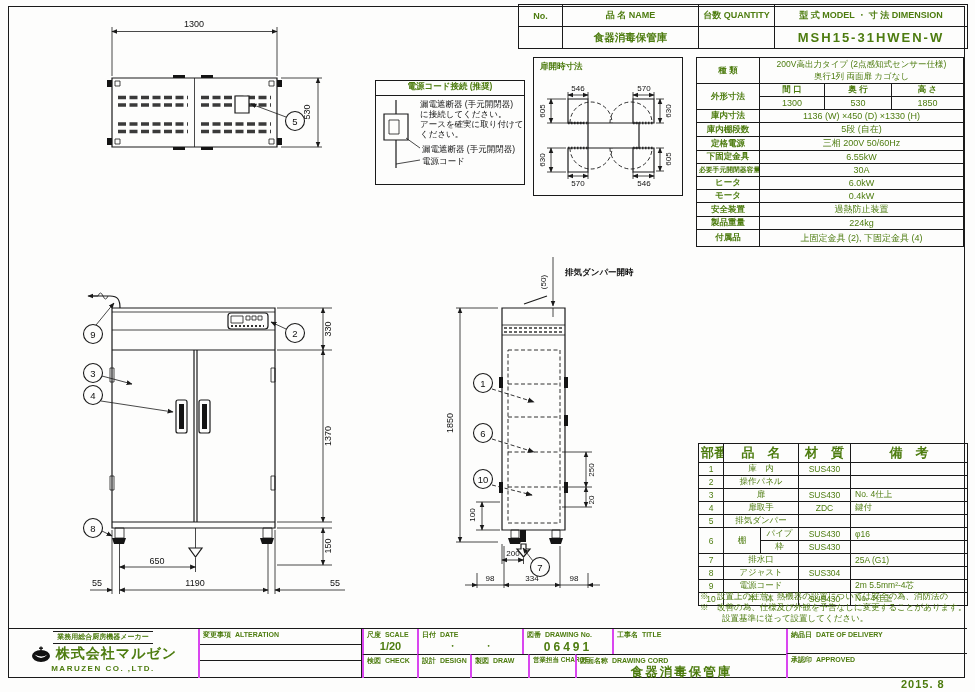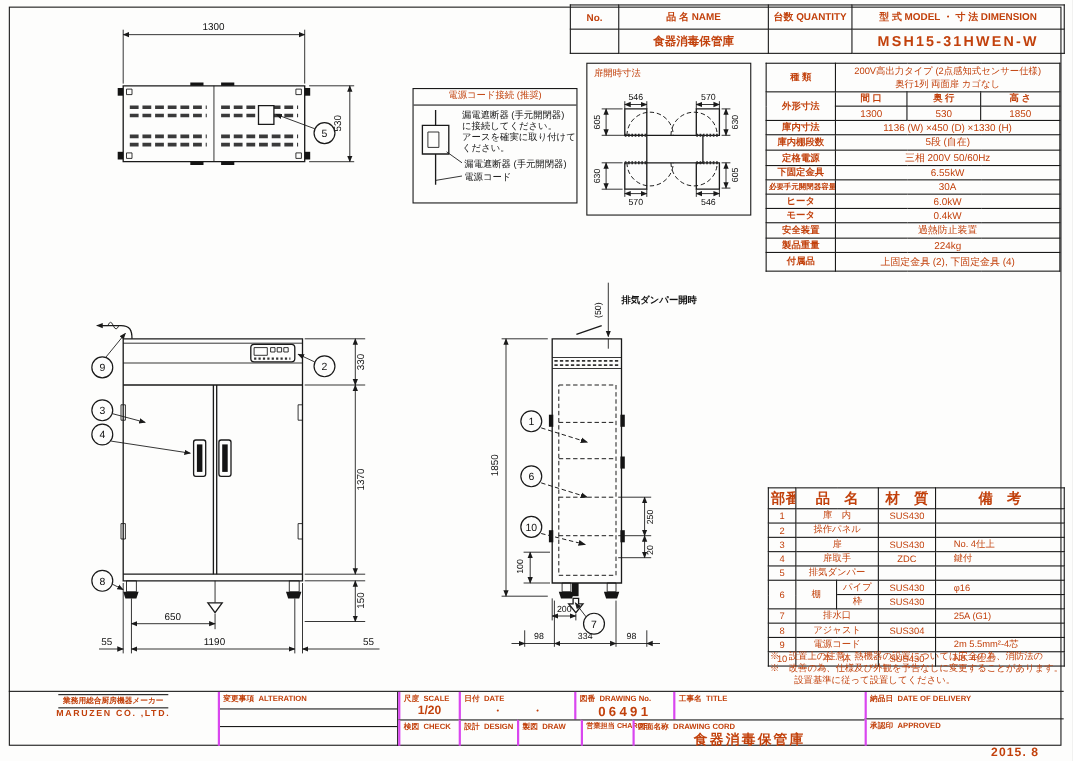--- a/index.html
+++ b/index.html
@@ -1,17 +1,17 @@
 <!DOCTYPE html>
 <html><head>
 <meta charset="utf-8">
 <style>
   html,body{margin:0;padding:0;background:#e8e8e8;}
   .page{position:relative;width:975px;height:692px;background:#fdfdfc;overflow:hidden;
-        font-family:"Liberation Sans", sans-serif;color:#c2410c;}
+        font-family:"Liberation Sans", sans-serif;color:#4d7c0f;}
   .abs{position:absolute;}
   .frame{left:8px;top:6px;width:957px;height:672px;border:1.4px solid #1a1a1a;box-sizing:border-box;}
 
   
   svg{display:block;}
   svg line, svg path, svg rect, svg circle, svg polygon, svg polyline{vector-effect:non-scaling-stroke;}
   .dln{stroke:#1a1a1a;stroke-width:1.2;fill:none;}
   .thin{stroke:#1a1a1a;stroke-width:0.8;fill:none;}
   .dash{stroke:#1a1a1a;stroke-width:0.9;fill:none;stroke-dasharray:4 2.5;}
   .louver{stroke:#3a3a3a;stroke-width:3.4;fill:none;stroke-dasharray:8 3.5;}
@@ -36,23 +36,23 @@
   .spec{width:267px;font-size:9px;}
   .spec td{height:12px;}
   .spec td.lbl{font-size:8.5px;font-weight:bold;}
   .spec td.lbl.tiny{font-size:6.8px;}
   .spec td.kind{height:25px;font-size:8.5px;}
   .spec td.acc{height:16px;}
 
   .parts{width:269px;font-size:8.5px;}
   .parts td{height:11px;}
   .parts td.hd{font-size:13px;font-weight:bold;}
-  .parts td.note-c{text-align:left;padding-left:16px;}
-
-  .boxtitle{font-size:8.5px;font-weight:normal;}
+  .parts td.note-c{text-align:left;padding-left:4px;}
+
+  .boxtitle{font-size:8.5px;font-weight:bold;}
 
   
   .tb{left:8px;top:628px;width:959px;height:50px;border-top:1.4px solid #1a1a1a;box-sizing:border-box;}
   .tb .cell{position:absolute;box-sizing:border-box;border-left:2px solid #d946ef;}
   .tb .lab{font-size:7px;font-weight:bold;padding:1px 0 0 3px;white-space:pre;}
   .tb .big{text-align:center;font-weight:bold;}
   .notes-line{font-size:8.5px;line-height:11px;white-space:nowrap;}
   .stamp{font-size:11px;letter-spacing:1px;font-weight:bold;}
   .tagline{font-size:7px;font-weight:bold;border-top:1px solid #1a1a1a;border-bottom:1px solid #1a1a1a;
            padding:0 4px 1px 4px;width:fit-content;margin:2px auto 0 auto;}
@@ -557,20 +557,29 @@
   <div class="abs" style="left:700px;top:591px;width:270px;">
     <div class="notes-line">※　設置上の注意　熱機器の設置については安全の為、消防法の</div>
     <div class="notes-line">※　改善の為、仕様及び外観を予告なしに変更することがあります。</div>
     <div class="notes-line" style="padding-left:22px;">設置基準に従って設置してください。</div>
   </div>
 
   <div class="abs tb">
 
     <div class="cell" style="left:0;top:0;width:190px;height:49px;border-left:none;">
       <div class="tagline">業務用総合厨房機器メーカー</div>
+      <div style="display:flex;align-items:center;justify-content:center;gap:3px;height:20px;">
+        <svg width="24" height="17" viewBox="0 0 24 17">
+          <line x1="12" y1="0.5" x2="12" y2="4" stroke="#111" stroke-width="1.4"></line>
+          <line x1="10" y1="2.2" x2="14" y2="2.2" stroke="#111" stroke-width="1.4"></line>
+          <path d="M3 10 a9 6 0 1 0 18 0 a9 6 0 1 0 -18 0" fill="#111"></path>
+          <path d="M5.5 8.5 q6.5 7 13 0 q-5.5 4 -13 0" fill="#fff"></path>
+        </svg>
+        <span class="companyjp">株式会社マルゼン</span>
+      </div>
       <div class="companyen">MARUZEN  CO. ,LTD.</div>
     </div>
 
     <div class="cell" style="left:190px;top:0;width:164px;height:49px;border-right:1px solid #1a1a1a;">
       <div class="lab">変更事項  ALTERATION</div>
       <div style="position:absolute;left:0;top:15px;width:100%;border-top:1px solid #1a1a1a;"></div>
       <div style="position:absolute;left:0;top:31px;width:100%;border-top:1px solid #1a1a1a;"></div>
     </div>
 
     <div class="cell" style="left:354px;top:0;width:55px;height:25px;">

